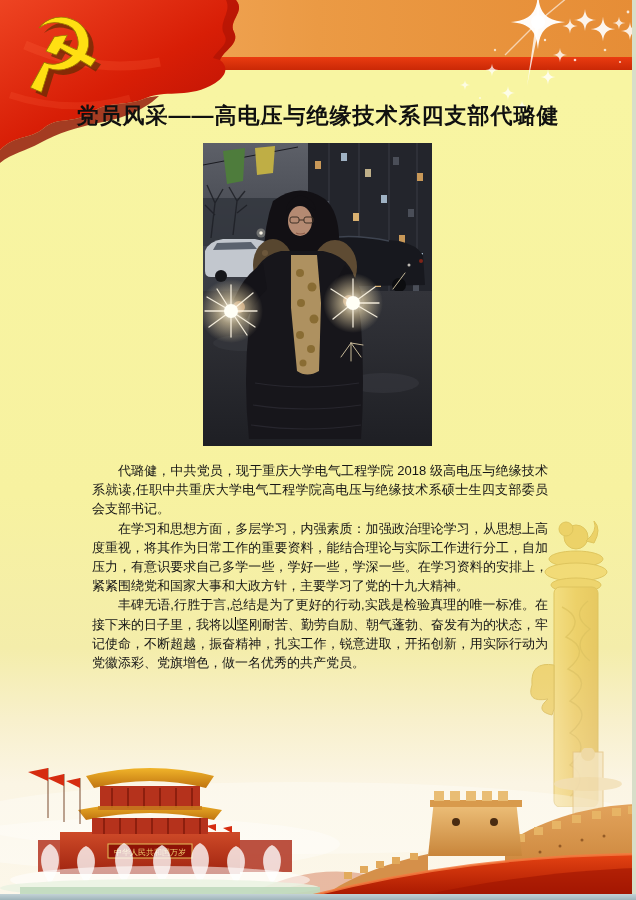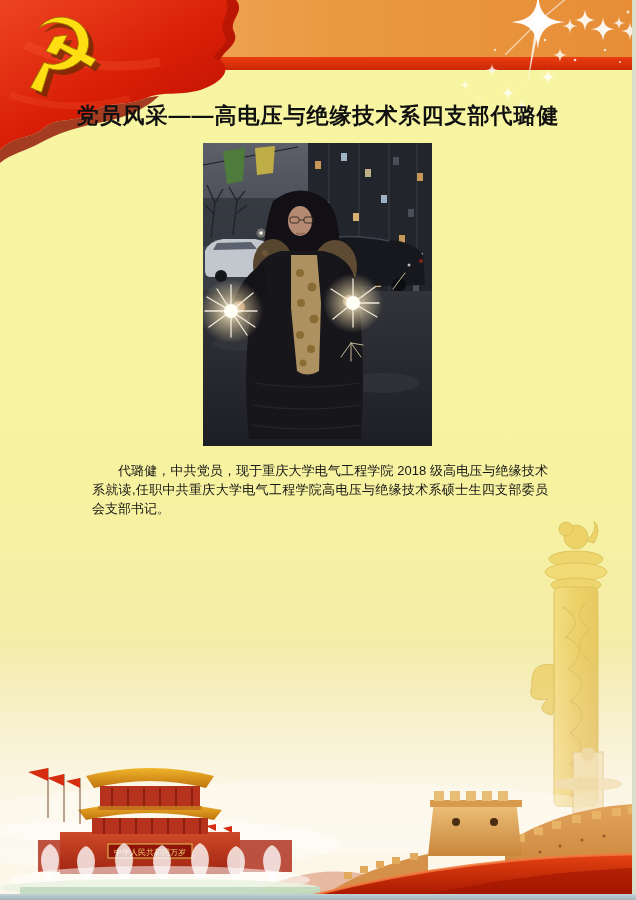--- a/index.html
+++ b/index.html
@@ -283,20 +283,22 @@
       <path d="M30,150 Q6,146 8,170 Q2,188 24,184 Q10,196 28,200 L30,194 Z" fill="#e8bc38"></path>
     </g>
     <g stroke="#c79a18" stroke-width="1.4" fill="none" opacity="0.75">
       <path d="M38,92 Q62,104 42,122 Q68,134 44,154 Q70,166 46,186 Q70,198 46,218 Q68,230 46,250 Q66,262 46,282"></path>
       <path d="M64,86 Q46,100 66,114 Q46,130 66,146"></path>
     </g>
   </svg>
 
   <div class="article">
     <p class="indent">代璐健，中共党员，现于重庆大学电气工程学院 2018 级高电压与绝缘技术系就读,任职中共重庆大学电气工程学院高电压与绝缘技术系硕士生四支部委员会支部书记。</p>
+    <p class="indent">在学习和思想方面，多层学习，内强素质：加强政治理论学习，从思想上高度重视，将其作为日常工作的重要资料，能结合理论与实际工作进行分工，自加压力，有意识要求自己多学一些，学好一些，学深一些。在学习资料的安排上，紧紧围绕党和国家大事和大政方针，主要学习了党的十九大精神。</p>
+    <p class="indent"><span>丰碑无语,行胜于言,总结是为了更好的行动,实践是检验真理的唯一标准。在接下来的日子里，我将以</span><span class="caret"></span><span>坚刚耐苦、勤劳自励、朝气蓬勃、奋发有为的状态，牢记使命，不断超越，振奋精神，扎实工作，锐意进取，开拓创新，用实际行动为党徽添彩、党旗增色，做一名优秀的共产党员。</span></p>
   </div>
 
   <svg class="footer-svg" width="636" height="148" viewBox="0 0 636 148">
     <defs>
       <linearGradient id="gRoof" x1="0" y1="0" x2="0" y2="1">
         <stop offset="0" stop-color="#f0b42a"></stop>
           <stop offset="1" stop-color="#c07410"></stop>
       </linearGradient>
       <linearGradient id="gGate" x1="0" y1="0" x2="0" y2="1">
         <stop offset="0" stop-color="#ce4a28"></stop>

